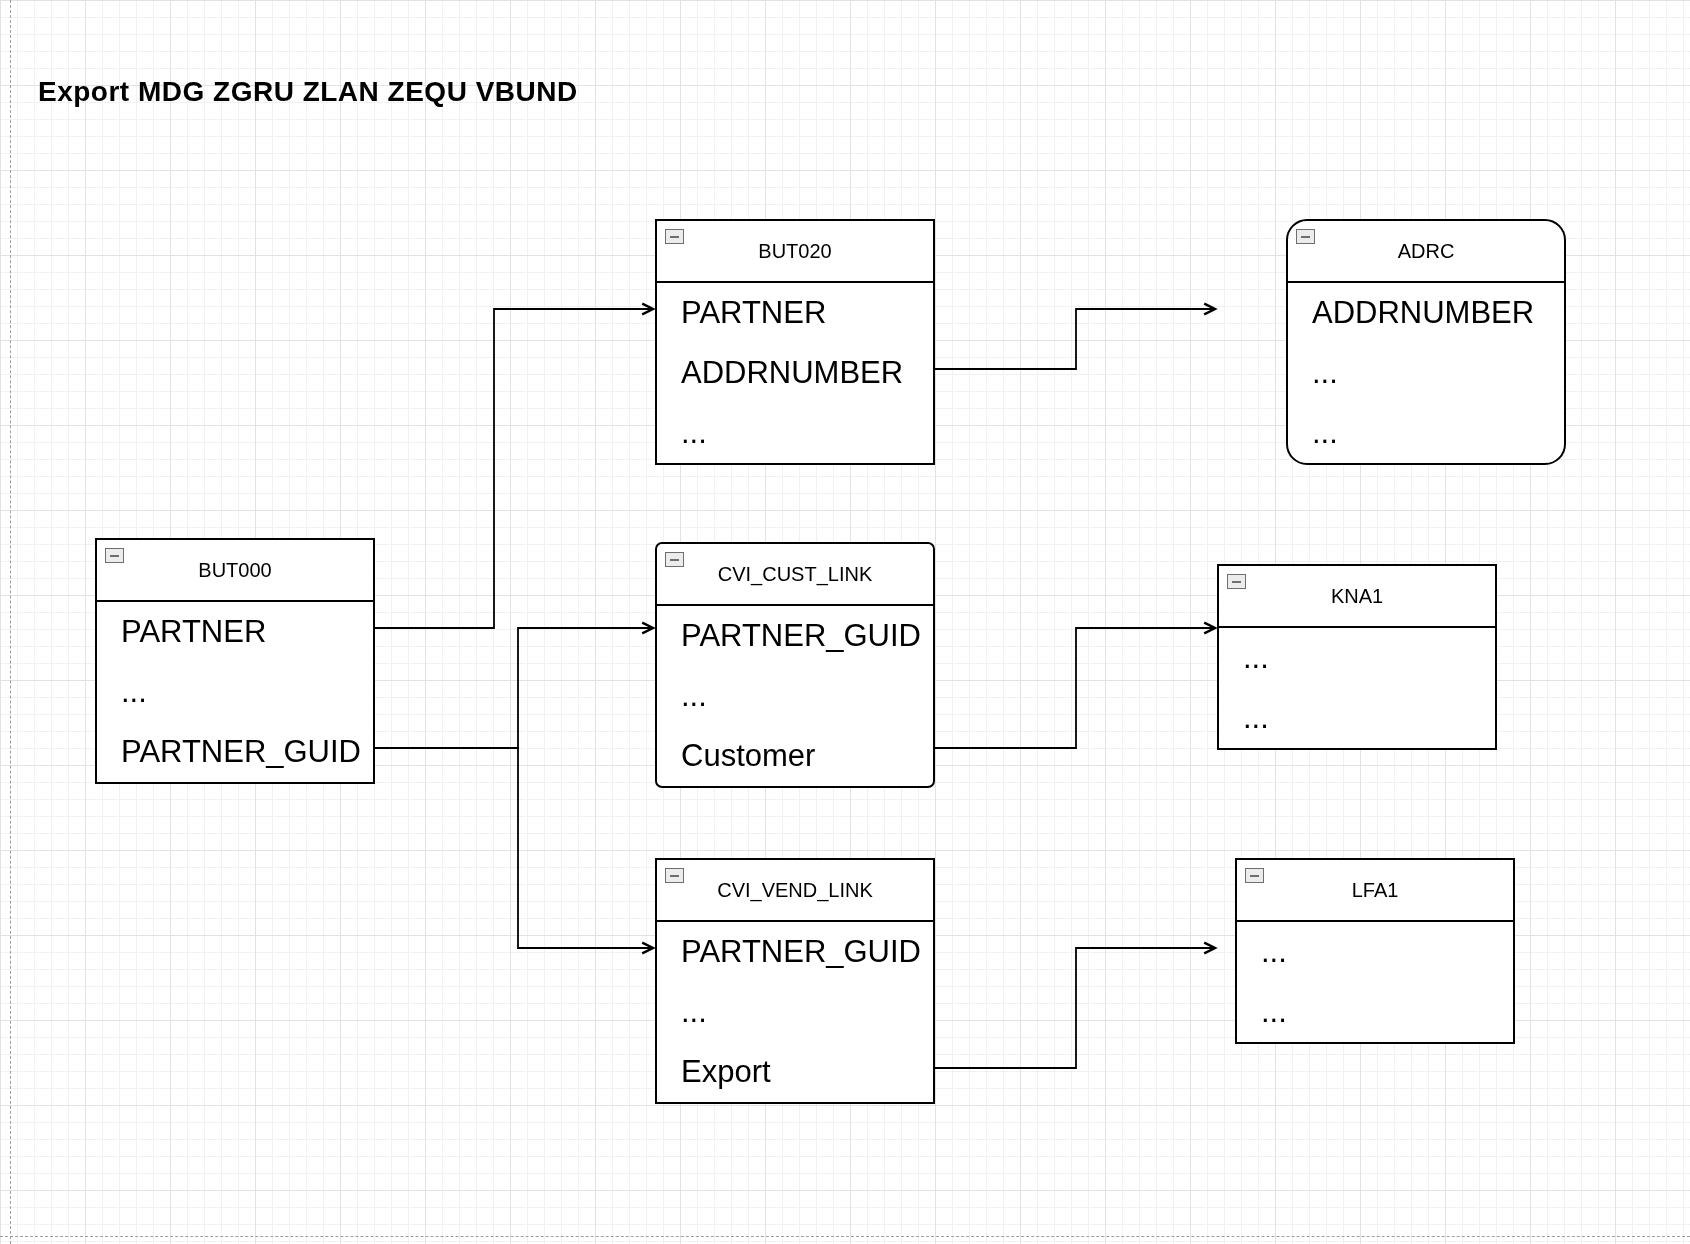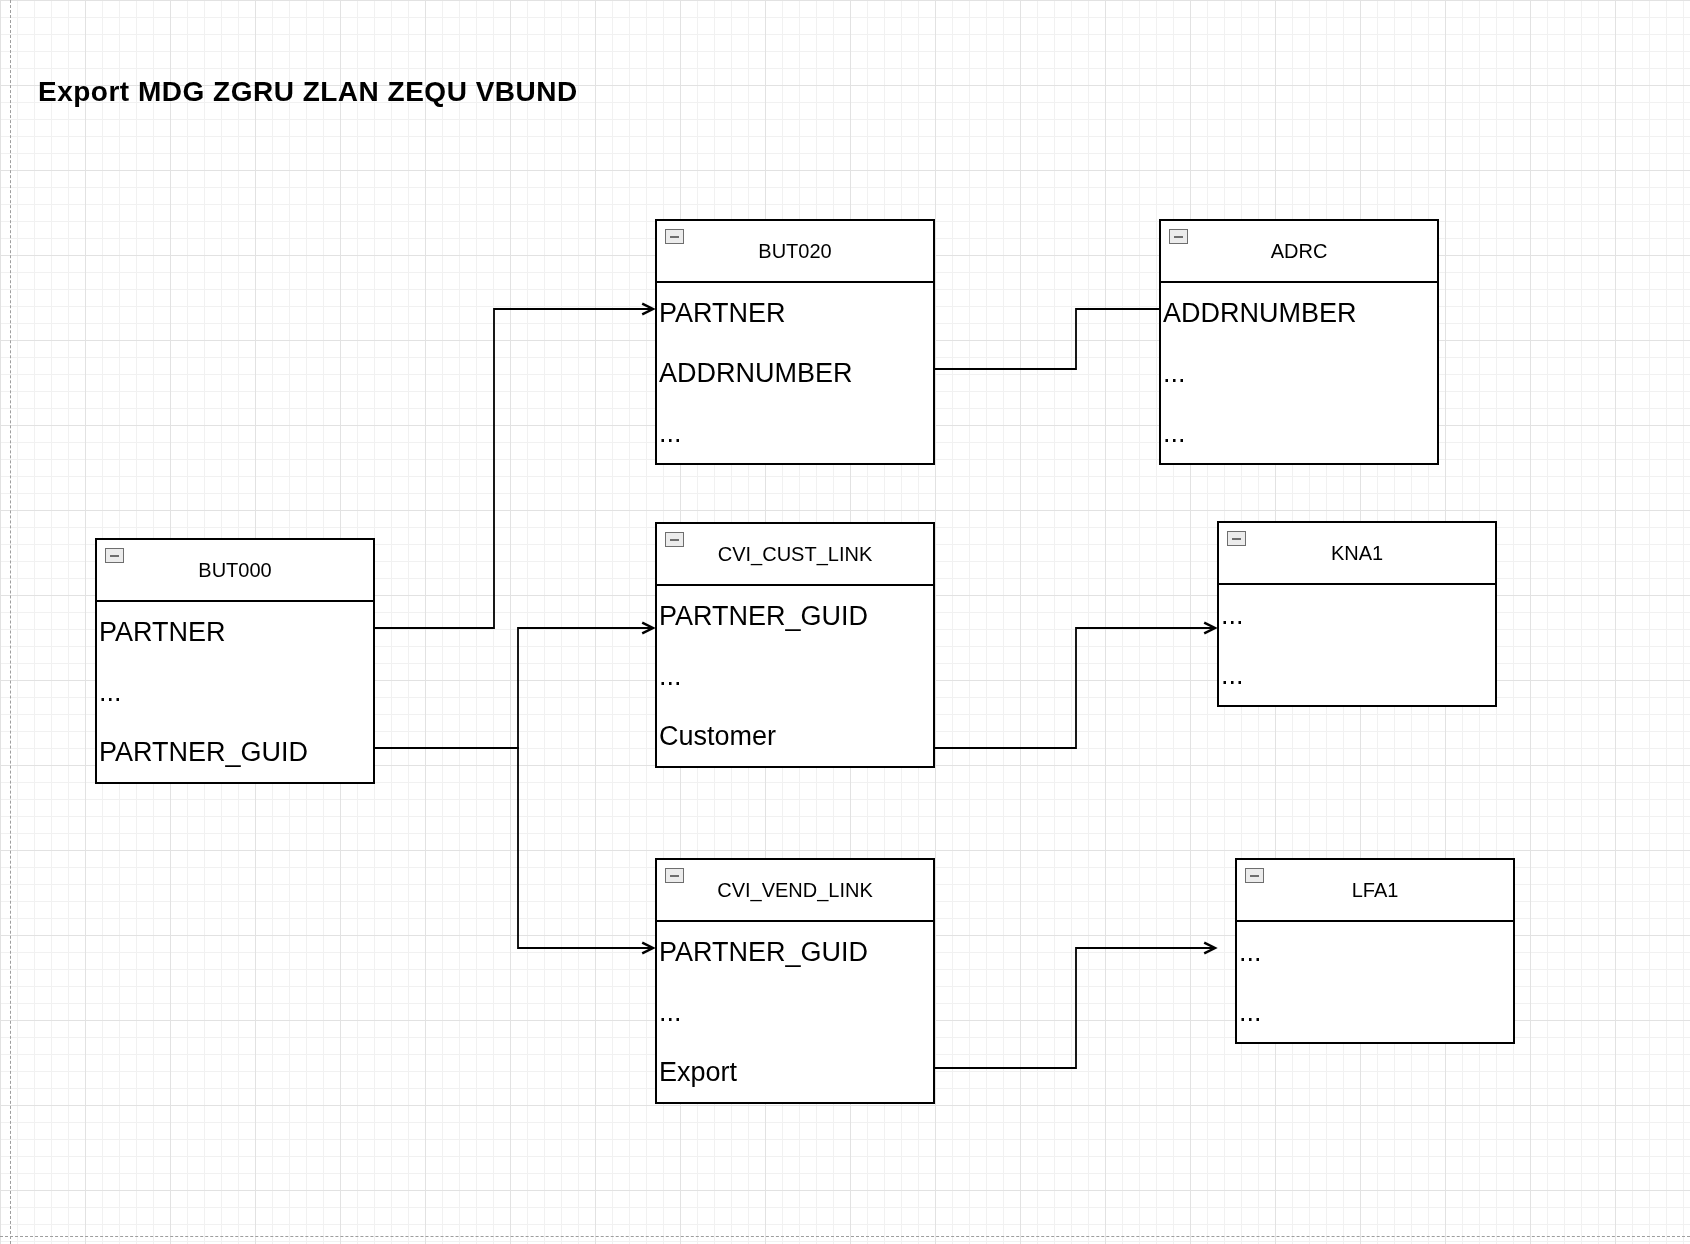--- a/index.html
+++ b/index.html
@@ -73,22 +73,22 @@
   }
   .collapse-icon .minus-bar {
     width: 9px;
     height: 2px;
     background: #6e6e6e;
   }
   .entity-row {
     height: 60px;
     display: flex;
     align-items: center;
-    padding-left: 2px;
-    font-size: 27px;
+    padding-left: 24px;
+    font-size: 31px;
     white-space: nowrap;
   }
 
   .connectors {
     position: absolute;
     left: 0; top: 0;
     width: 1690px;
     height: 1244px;
     pointer-events: none;
   }
@@ -140,45 +140,45 @@
       <span class="collapse-icon">
           <span class="minus-bar"></span>
         </span>
       <span>BUT020</span>
     </div>
     <div class="entity-row">PARTNER</div>
     <div class="entity-row">ADDRNUMBER</div>
     <div class="entity-row">...</div>
   </div>
 
-  <div class="entity" style="left:1159px; top:219px;">
+  <div class="entity" style="left:1286px; top:219px;border-radius:21px;">
     <div class="entity-header">
       <span class="collapse-icon">
           <span class="minus-bar"></span>
         </span>
       <span>ADRC</span>
     </div>
     <div class="entity-row">ADDRNUMBER</div>
     <div class="entity-row">...</div>
     <div class="entity-row">...</div>
   </div>
 
-  <div class="entity" style="left:655px; top:522px;">
+  <div class="entity" style="left:655px; top:542px;border-radius:7px;">
     <div class="entity-header">
       <span class="collapse-icon">
           <span class="minus-bar"></span>
         </span>
       <span>CVI_CUST_LINK</span>
     </div>
     <div class="entity-row">PARTNER_GUID</div>
     <div class="entity-row">...</div>
     <div class="entity-row">Customer</div>
   </div>
 
-  <div class="entity" style="left:1217px; top:521px;">
+  <div class="entity" style="left:1217px; top:564px;">
     <div class="entity-header">
       <span class="collapse-icon">
           <span class="minus-bar"></span>
         </span>
       <span>KNA1</span>
     </div>
     <div class="entity-row">...</div>
     <div class="entity-row">...</div>
   </div>
 

